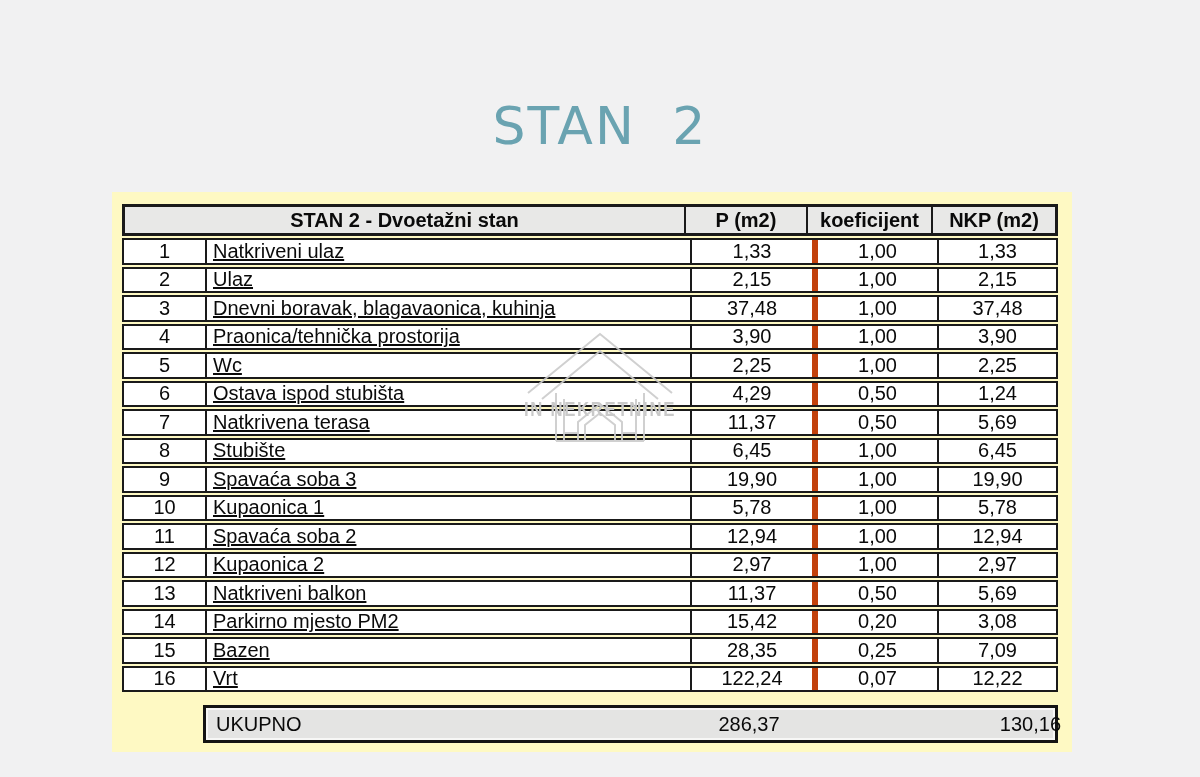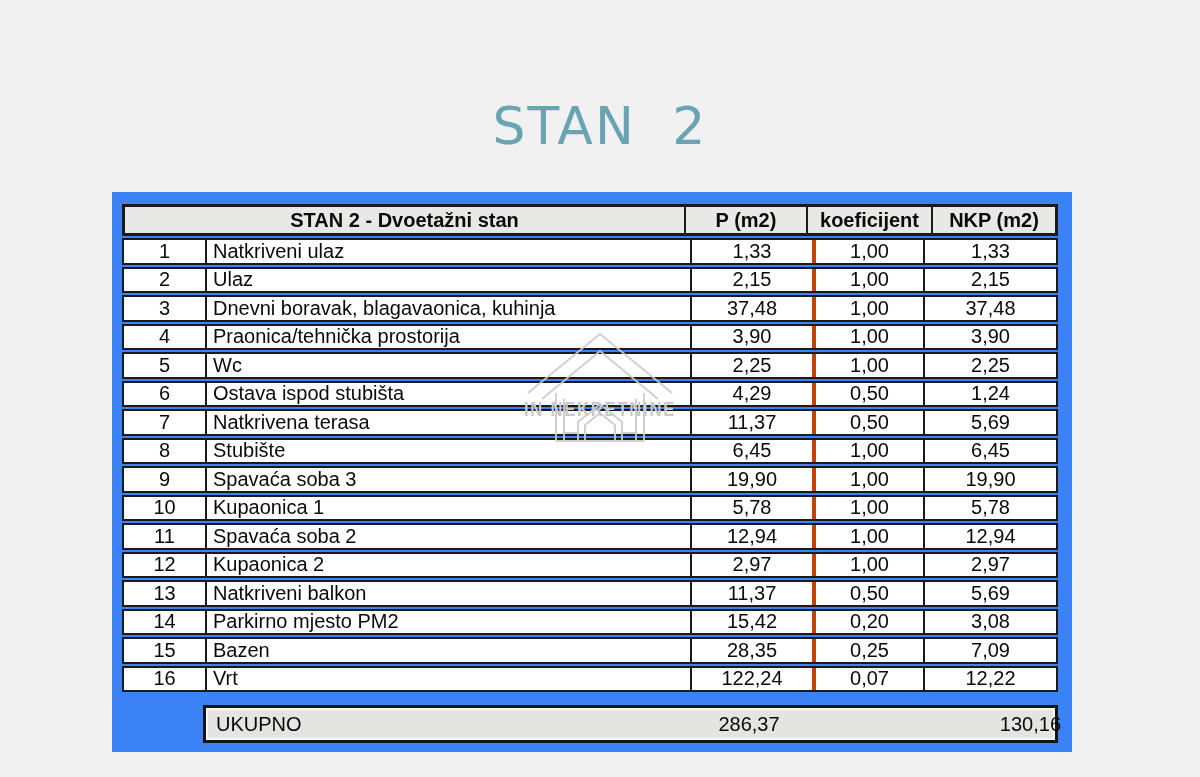--- a/index.html
+++ b/index.html
@@ -11,21 +11,21 @@
   .page-title {
     position:absolute; top:96px; left:0; width:1200px; margin:0;
     text-align:center;
     font-family:"DejaVu Sans", sans-serif;
     font-weight:400; font-size:52px;
     letter-spacing:2px; word-spacing:18px;
     color:#6aa3b1;
   }
   .scan {
     position:absolute; left:112px; top:192px; width:960px; height:560px;
-    background:#3b82f6;
+    background:#fef9c3;
   }
   .sheet { position:absolute; left:10px; top:12px; width:936px; }
 
   .thead {
     display:flex; box-sizing:border-box; height:32px;
     border:3px solid #1a1a1a; background:#e8e8e7;
     font-weight:bold;
   }
   .thead .cell {
     box-sizing:border-box; display:flex; align-items:center; justify-content:center;
@@ -38,23 +38,23 @@
 
   .row {
     display:flex; box-sizing:border-box; height:26.5px; margin-top:2px;
     border:2px solid #1a1a1a; background:#ffffff;
   }
   .row .cell {
     box-sizing:border-box; display:flex; align-items:center;
     font-size:20px; color:#0a0a0a; white-space:nowrap; overflow:hidden;
   }
   .row .c-num  { width:81px;  justify-content:center; }
-  .row .c-desc { width:485px; border-left:2px solid #1a1a1a; padding-left:6px; }
+  .row .c-desc { width:485px; border-left:2px solid #1a1a1a; padding-left:6px;text-decoration:underline; }
   .row .c-p    { width:122px; border-left:2px solid #1a1a1a; justify-content:center; }
-  .row .c-k    { width:111px; border-left:4px solid #c2410c; justify-content:center; }
+  .row .c-k    { width:125px; border-left:6px solid #c2410c; justify-content:center; }
   .row .c-n    { flex:1;      border-left:2px solid #1a1a1a; justify-content:center; }
 
   .total {
     position:absolute; left:91px; top:513px; width:855px; height:38px;
     box-sizing:border-box; border:3px solid #141414; background:#e4e4e3;
     box-shadow: inset 0 0 0 2px #f7f7f6;
     display:flex; align-items:center;
     font-weight:normal; font-size:20px; color:#0a0a0a;
   }
   .total .t-label { padding-left:10px; }

